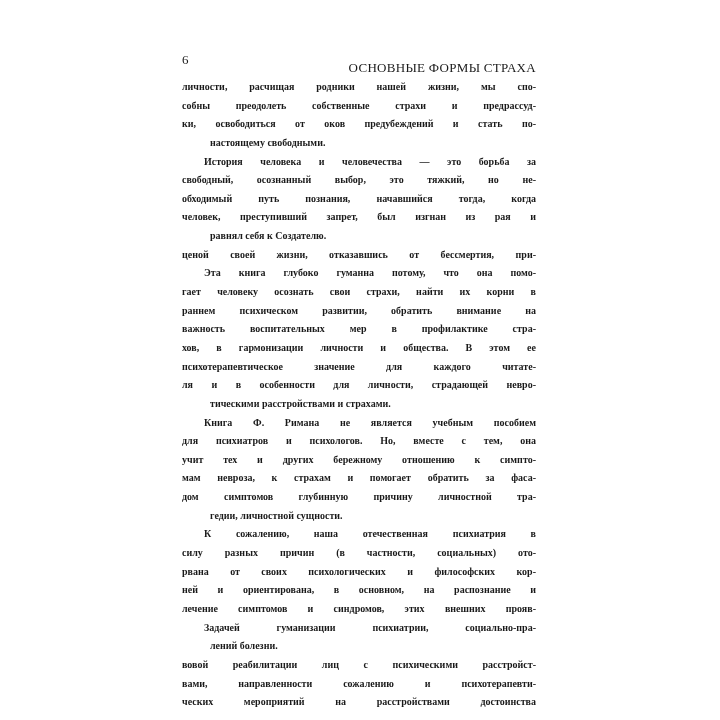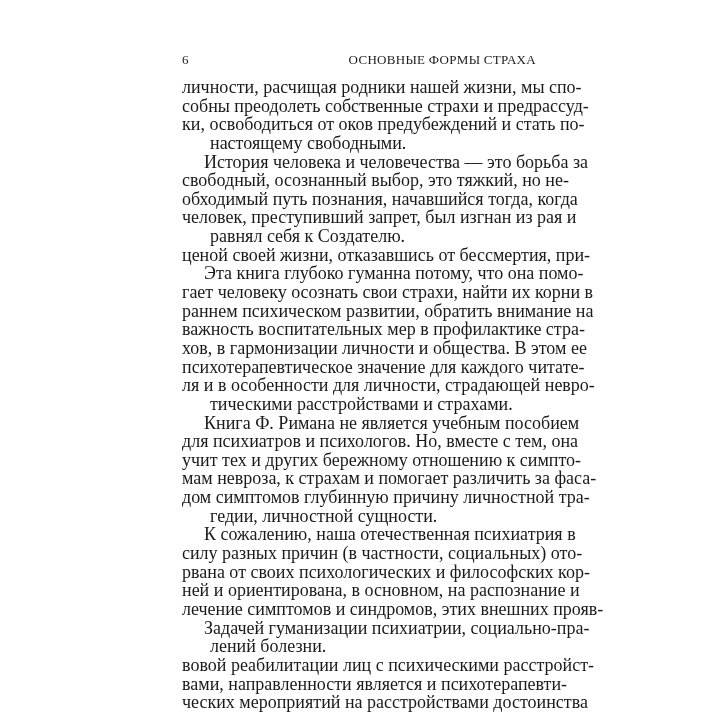--- a/index.html
+++ b/index.html
@@ -7,25 +7,26 @@
   .page {
     position:absolute; left:182px; top:50px; width:354px;
     font-family:"Liberation Serif", "DejaVu Serif", serif;
     color:#1a1a1a;
   }
   .header {
     position:relative; height:20px; font-size:13px; line-height:20px;
     margin-bottom:8px;
   }
   .page-num { position:absolute; left:0; top:0; }
-  .running-head { position:absolute; right:0; top:0; letter-spacing:0.3px; }
+  .running-head { position:absolute; right:0; top:8px; letter-spacing:0.3px; }
   .line {
-    font-size:18px; line-height:18.65px; height:18.65px;
+    font-size:10px; line-height:18.65px; height:18.65px;
     text-align:justify; text-align-last:justify; white-space:nowrap;
     overflow:visible;
+    font-weight:bold;
   }
   .line.last { text-align-last:left;margin-left:28px; }
   .line.indent { padding-left:22px; }
 </style>
 </head>
 <body>
 
 <div class="page">
   <div class="header">
     <span class="page-num">6</span>
@@ -46,27 +47,27 @@
       <div class="line">гает человеку осознать свои страхи, найти их корни в</div>
       <div class="line">раннем психическом развитии, обратить внимание на</div>
       <div class="line">важность воспитательных мер в профилактике стра-</div>
       <div class="line">хов, в гармонизации личности и общества. В этом ее</div>
       <div class="line">психотерапевтическое значение для каждого читате-</div>
       <div class="line">ля и в особенности для личности, страдающей невро-</div>
       <div class="line last">тическими расстройствами и страхами.</div>
       <div class="line indent">Книга Ф. Римана не является учебным пособием</div>
       <div class="line">для психиатров и психологов. Но, вместе с тем, она</div>
       <div class="line">учит тех и других бережному отношению к симпто-</div>
-      <div class="line">мам невроза, к страхам и помогает различить за фаса-</div>
+      <div class="line">мам невроза, к страхам и помогает обратить за фаса-</div>
       <div class="line">дом симптомов глубинную причину личностной тра-</div>
       <div class="line last">гедии, личностной сущности.</div>
       <div class="line indent">К сожалению, наша отечественная психиатрия в</div>
       <div class="line">силу разных причин (в частности, социальных) ото-</div>
       <div class="line">рвана от своих психологических и философских кор-</div>
       <div class="line">ней и ориентирована, в основном, на распознание и</div>
       <div class="line">лечение симптомов и синдромов, этих внешних прояв-</div>
       <div class="line indent">Задачей гуманизации психиатрии, социально-пра-</div>
       <div class="line last">лений болезни.</div>
       <div class="line">вовой реабилитации лиц с психическими расстройст-</div>
-      <div class="line">вами, направленности является и психотерапевти-</div>
+      <div class="line">вами, направленности сожалению и психотерапевти-</div>
       <div class="line">ческих мероприятий на расстройствами достоинства</div>
     </div>
 </div>
 
 </body></html>

